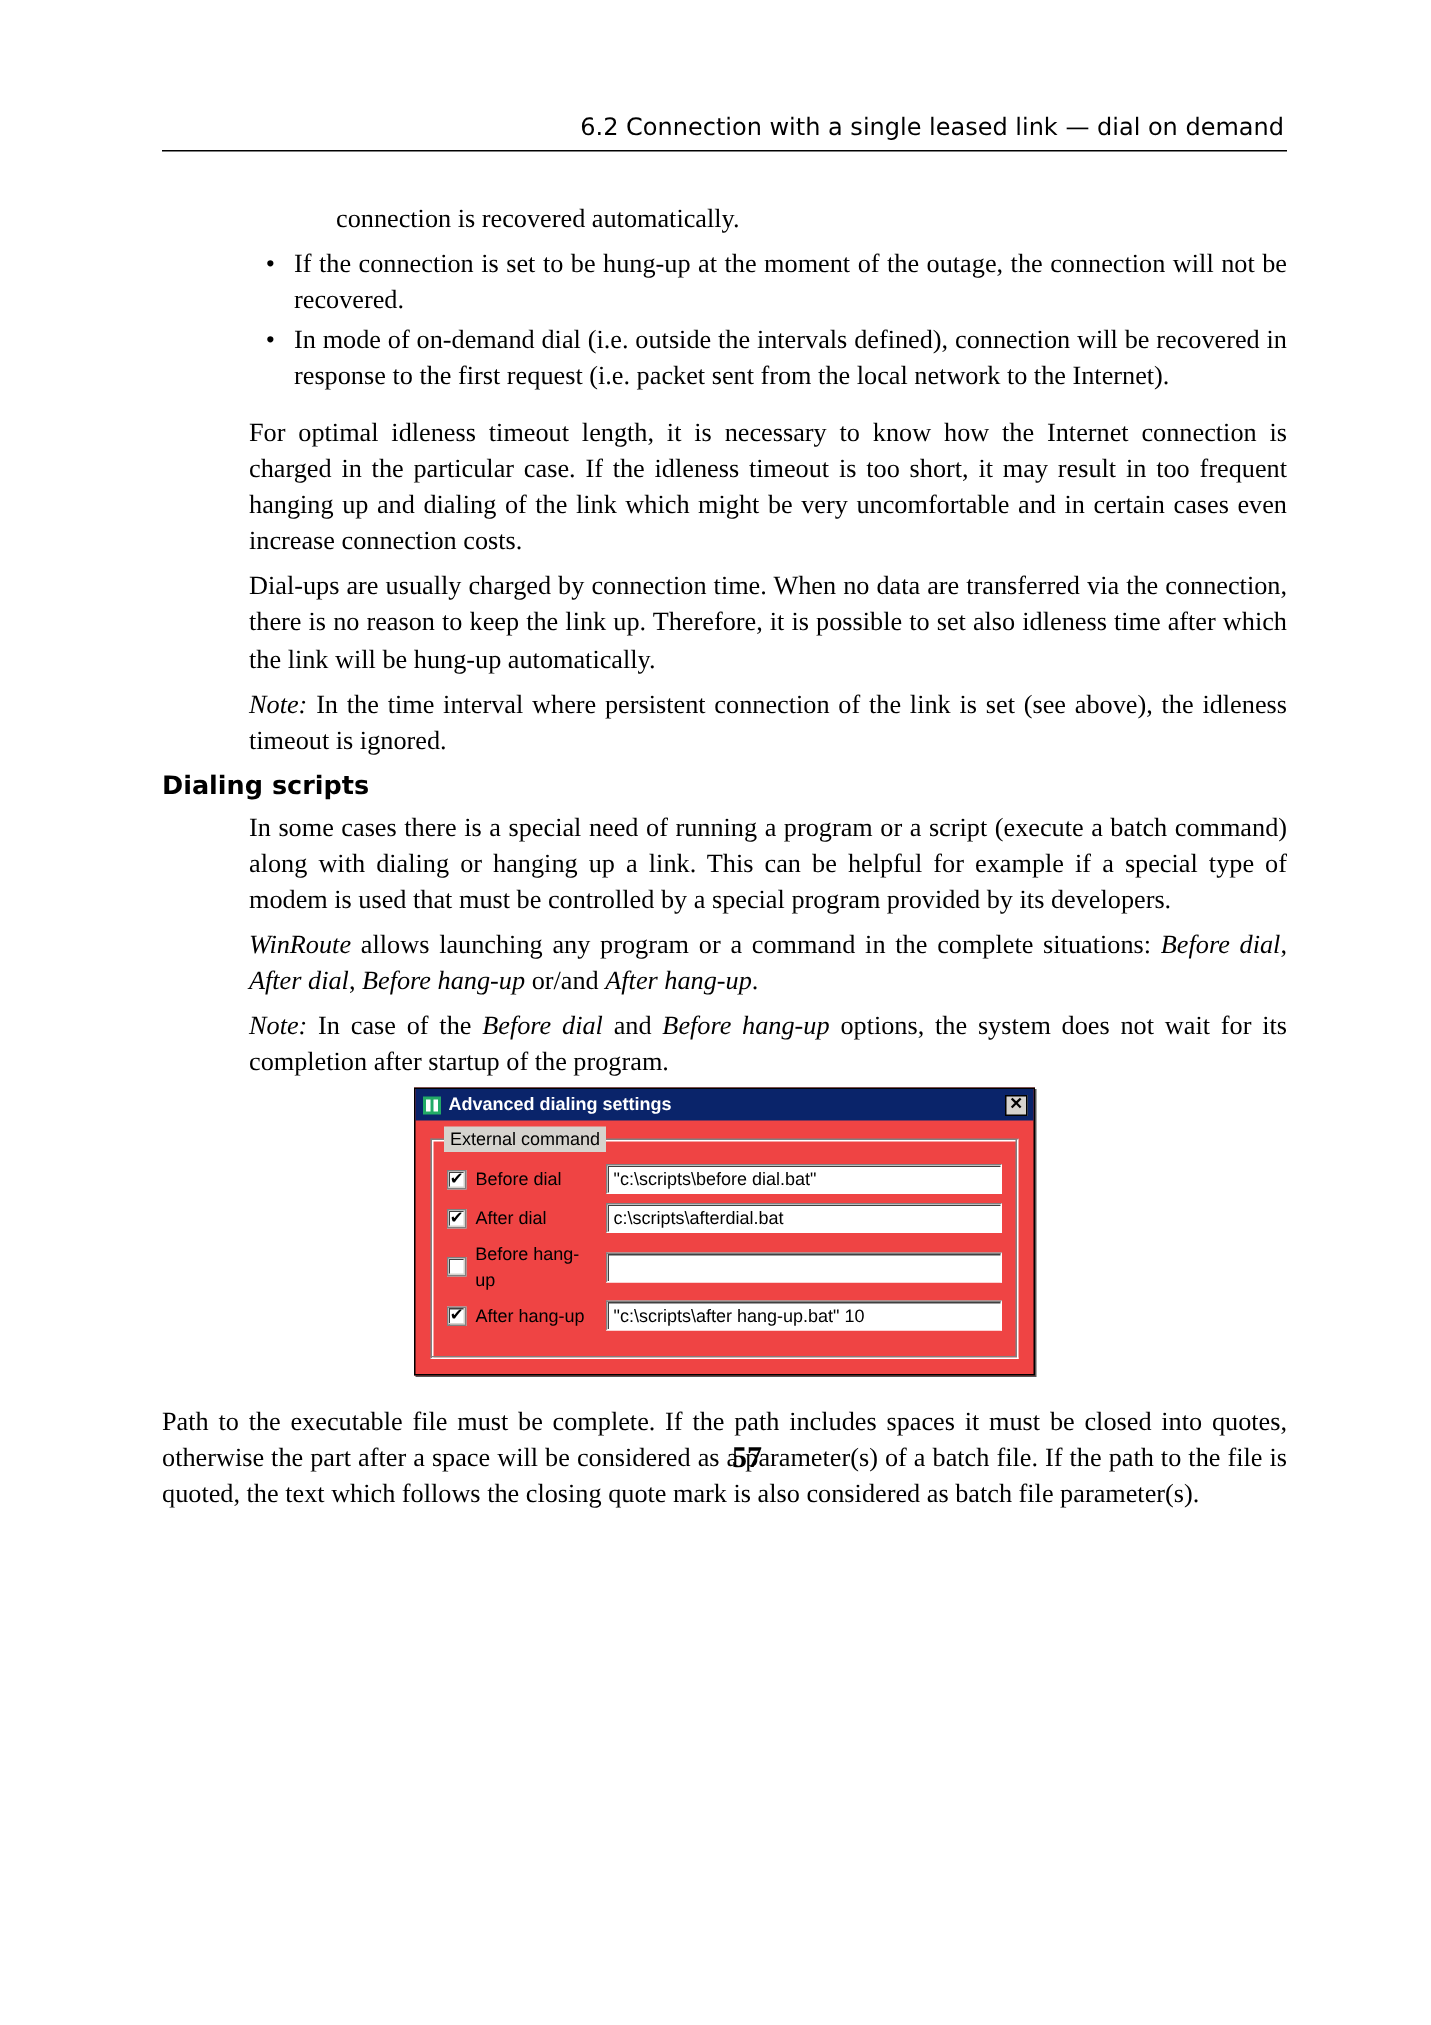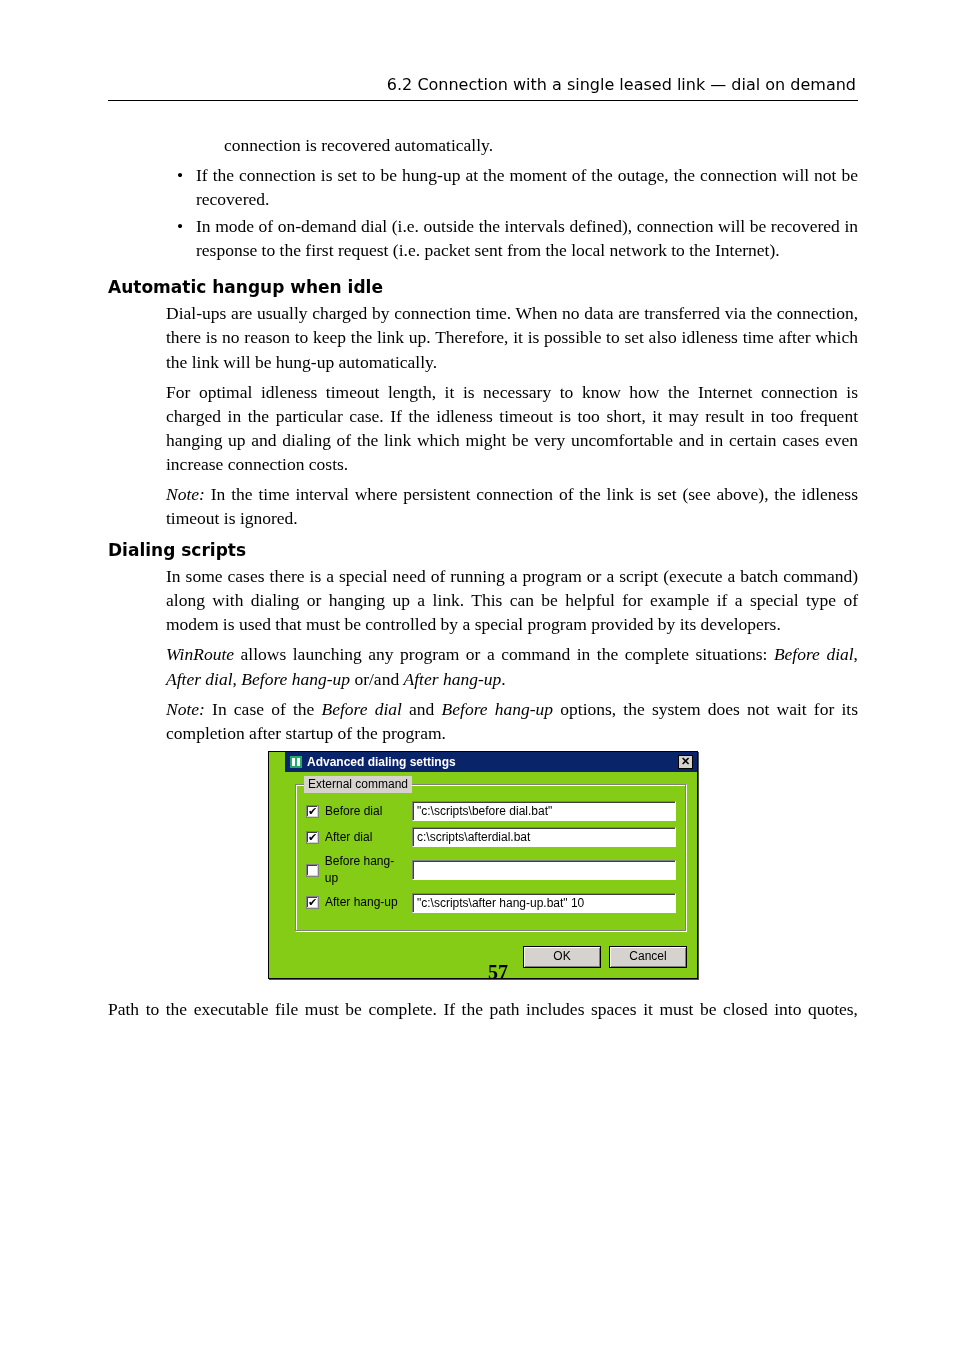--- a/index.html
+++ b/index.html
@@ -53,26 +53,25 @@
     text-align: justify;
   }
   .em { font-style: italic; }
   .dialog-wrap {
     display: flex;
     justify-content: center;
     margin: 6px 0 2px 0;
   }
   .dialog {
     width: 412px;
-    background: #84cc16;
+    background: #ef4444;
     border: 1px solid #000;
     box-shadow: 1px 1px 0 #555;
     font-family: Tahoma, Verdana, sans-serif;
     font-size: 12px;
-    padding-left: 16px;
   }
   .titlebar {
     background: #0a246a;
     color: #fff;
     font-weight: bold;
     padding: 2px 4px;
     display: flex;
     align-items: center;
     gap: 4px;
   }
@@ -196,24 +195,23 @@
 
   <div class="runhead">6.2  Connection with a single leased link — dial on demand</div>
 
   <p class="para" style="margin-left:116px">connection is recovered automatically.</p>
 
   <ul class="bullets">
     <li>If the connection is set to be hung-up at the moment of the outage, the connection will not be recovered.</li>
     <li>In mode of on-demand dial (i.e.  outside the intervals defined), connection will be recovered in response to the first request (i.e.  packet sent from the local network to the Internet).</li>
   </ul>
 
-  <div class="sect-head">Automatic hangup when idle</div>
   <div class="indent">
+    <p class="para">For optimal idleness timeout length, it is necessary to know how the Internet connection is charged in the particular case. If the idleness timeout is too short, it may result in too frequent hanging up and dialing of the link which might be very uncomfortable and in certain cases even increase connection costs.</p>
     <p class="para">Dial-ups are usually charged by connection time.  When no data are transferred via the connection, there is no reason to keep the link up.  Therefore, it is possible to set also idleness time after which the link will be hung-up automatically.</p>
-    <p class="para">For optimal idleness timeout length, it is necessary to know how the Internet connection is charged in the particular case. If the idleness timeout is too short, it may result in too frequent hanging up and dialing of the link which might be very uncomfortable and in certain cases even increase connection costs.</p>
     <p class="para">
       <span class="em">Note:</span><span> In the time interval where persistent connection of the link is set (see above), the idleness timeout is ignored.</span>
     </p>
   </div>
 
   <div class="sect-head">Dialing scripts</div>
   <div class="indent">
     <p class="para">In some cases there is a special need of running a program or a script (execute a batch command) along with dialing or hanging up a link.  This can be helpful for example if a special type of modem is used that must be controlled by a special program provided by its developers.</p>
 
     <p class="para">
@@ -269,24 +267,20 @@
 
           <div class="form-row">
             <div class="lbl-col">
               <span class="checkbox">✔</span>
               <span>After hang-up</span>
             </div>
             <input class="text-input" value="&quot;c:\scripts\after hang-up.bat&quot; 10" style="">
           </div>
         </div>
 
-        <div class="btn-row">
-          <div class="win-btn">OK</div>
-          <div class="win-btn">Cancel</div>
-        </div>
       </div>
     </div>
   </div>
 
 
   <p class="para" style="margin-top:18px">Path to the executable file must be complete.  If the path includes spaces it must be closed into quotes, otherwise the part after a space will be considered as a parameter(s) of a batch file.  If the path to the file is quoted, the text which follows the closing quote mark is also considered as batch file parameter(s).</p>
 
   <div class="pageno">57</div>
 </div>
 

